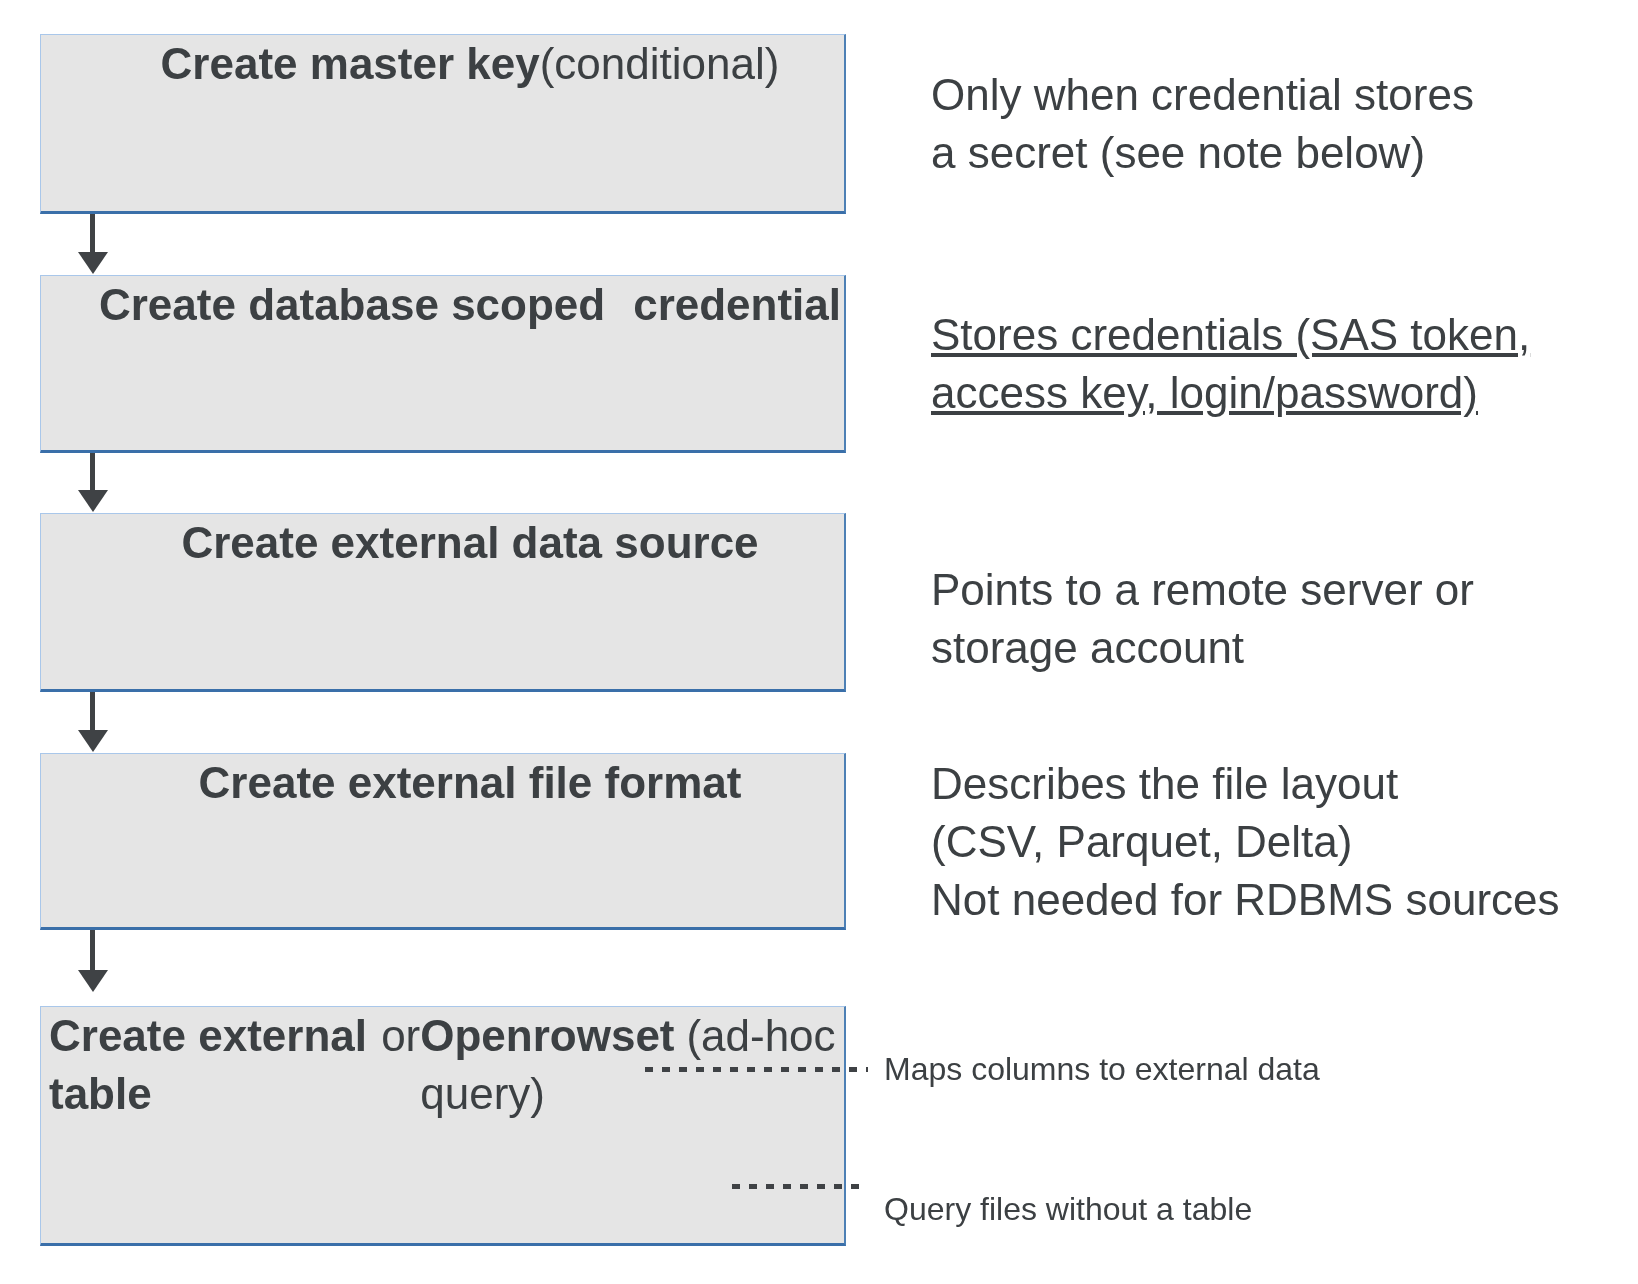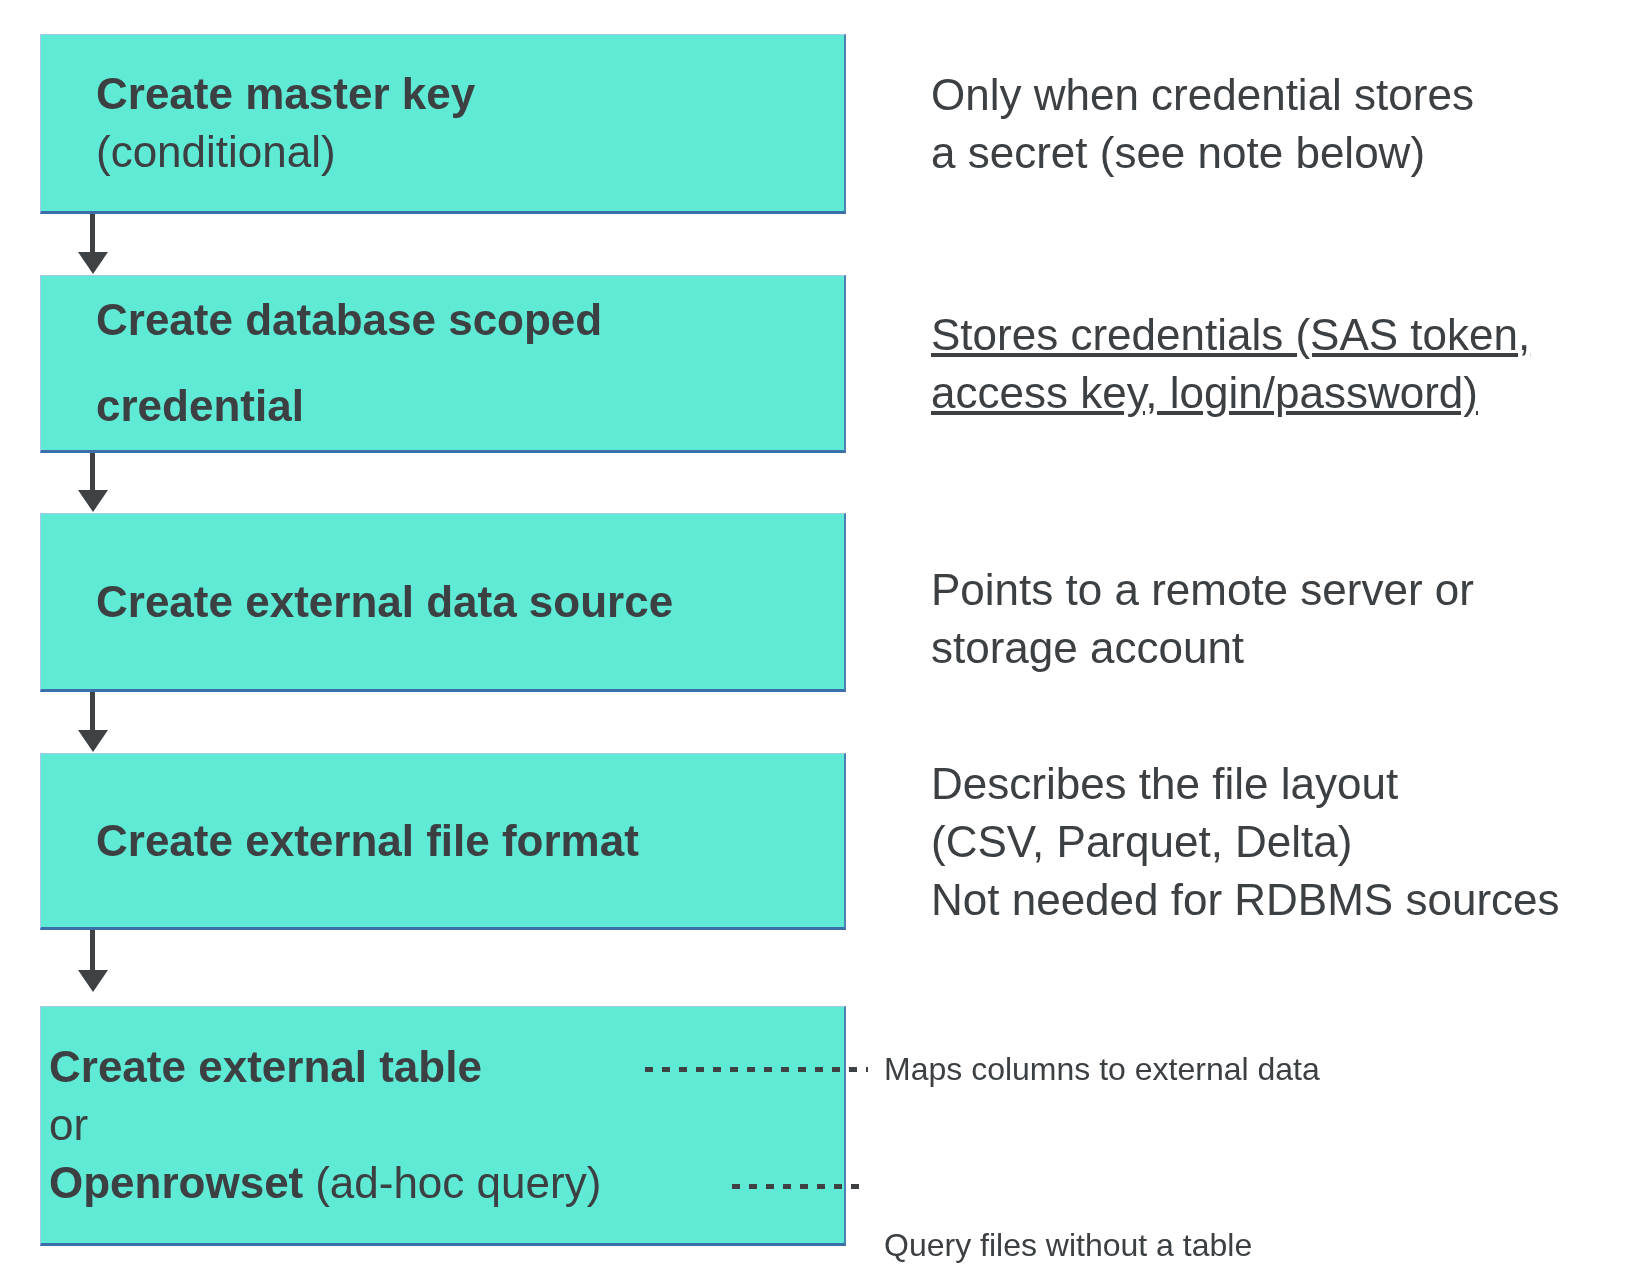--- a/index.html
+++ b/index.html
@@ -16,27 +16,27 @@
     color: #3c4043;
     overflow: hidden;
   }
 
   
   .box {
     position: absolute;
     left: 40px;
     width: 806px;
     box-sizing: border-box;
-    background: #5eead4;
+    background: #e5e5e5;
     border-top: 1px solid #a9c7ea;
     border-left: 1px solid #a9c7ea;
     border-right: 2px solid #4d80b5;
     border-bottom: 3px solid #3a6fa9;
     display: flex;
-    flex-direction: column;
+    flex-direction: row;
     justify-content: center;
     padding-left: 55px;
     font-size: 44px;
     line-height: 58px;
   }
   .b1 { top: 34px;   height: 180px; }
   .b2 { top: 275px;  height: 178px; gap: 28px; }
   .b3 { top: 513px;  height: 179px; }
   .b4 { top: 753px;  height: 177px; }
   .b5 { top: 1006px; height: 240px; padding-left: 8px; }
@@ -88,21 +88,21 @@
 
   .callout {
     position: absolute;
     left: 884px;
     font-size: 32px;
     line-height: 58px;
     transform: translateY(-50%);
     white-space: nowrap;
   }
   .c1 { top: 1069px; }
-  .c2 { top: 1209px; margin-top: 36px; }
+  .c2 { top: 1209px; }
 
   
   .dash {
     position: absolute;
     height: 5px;
     background: repeating-linear-gradient(90deg,
       #3f4245 0px, #3f4245 8px,
       transparent 8px, transparent 17px);
   }
   .dash1 { left: 645px; top: 1067px; width: 223px; }

